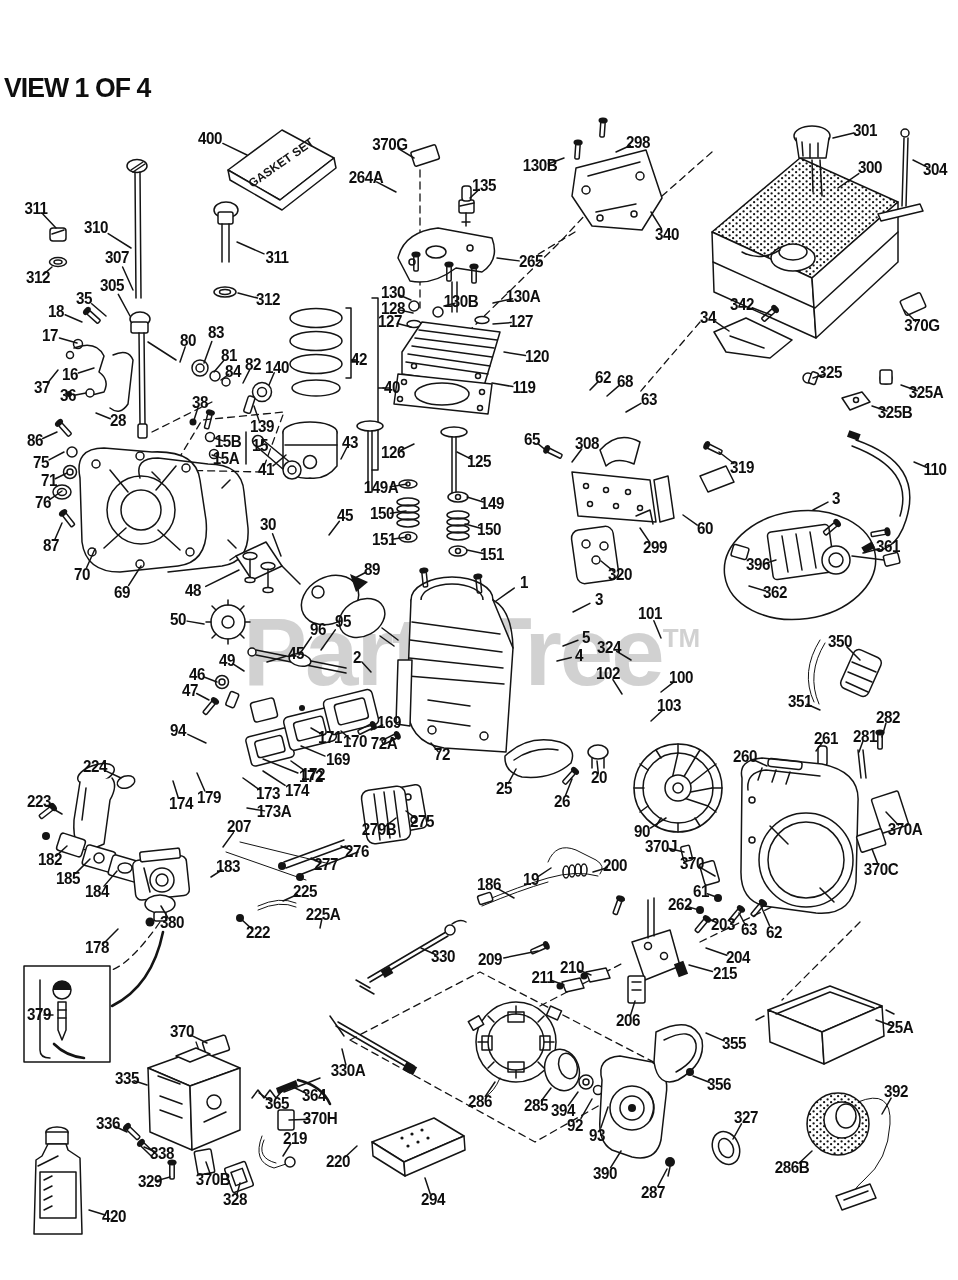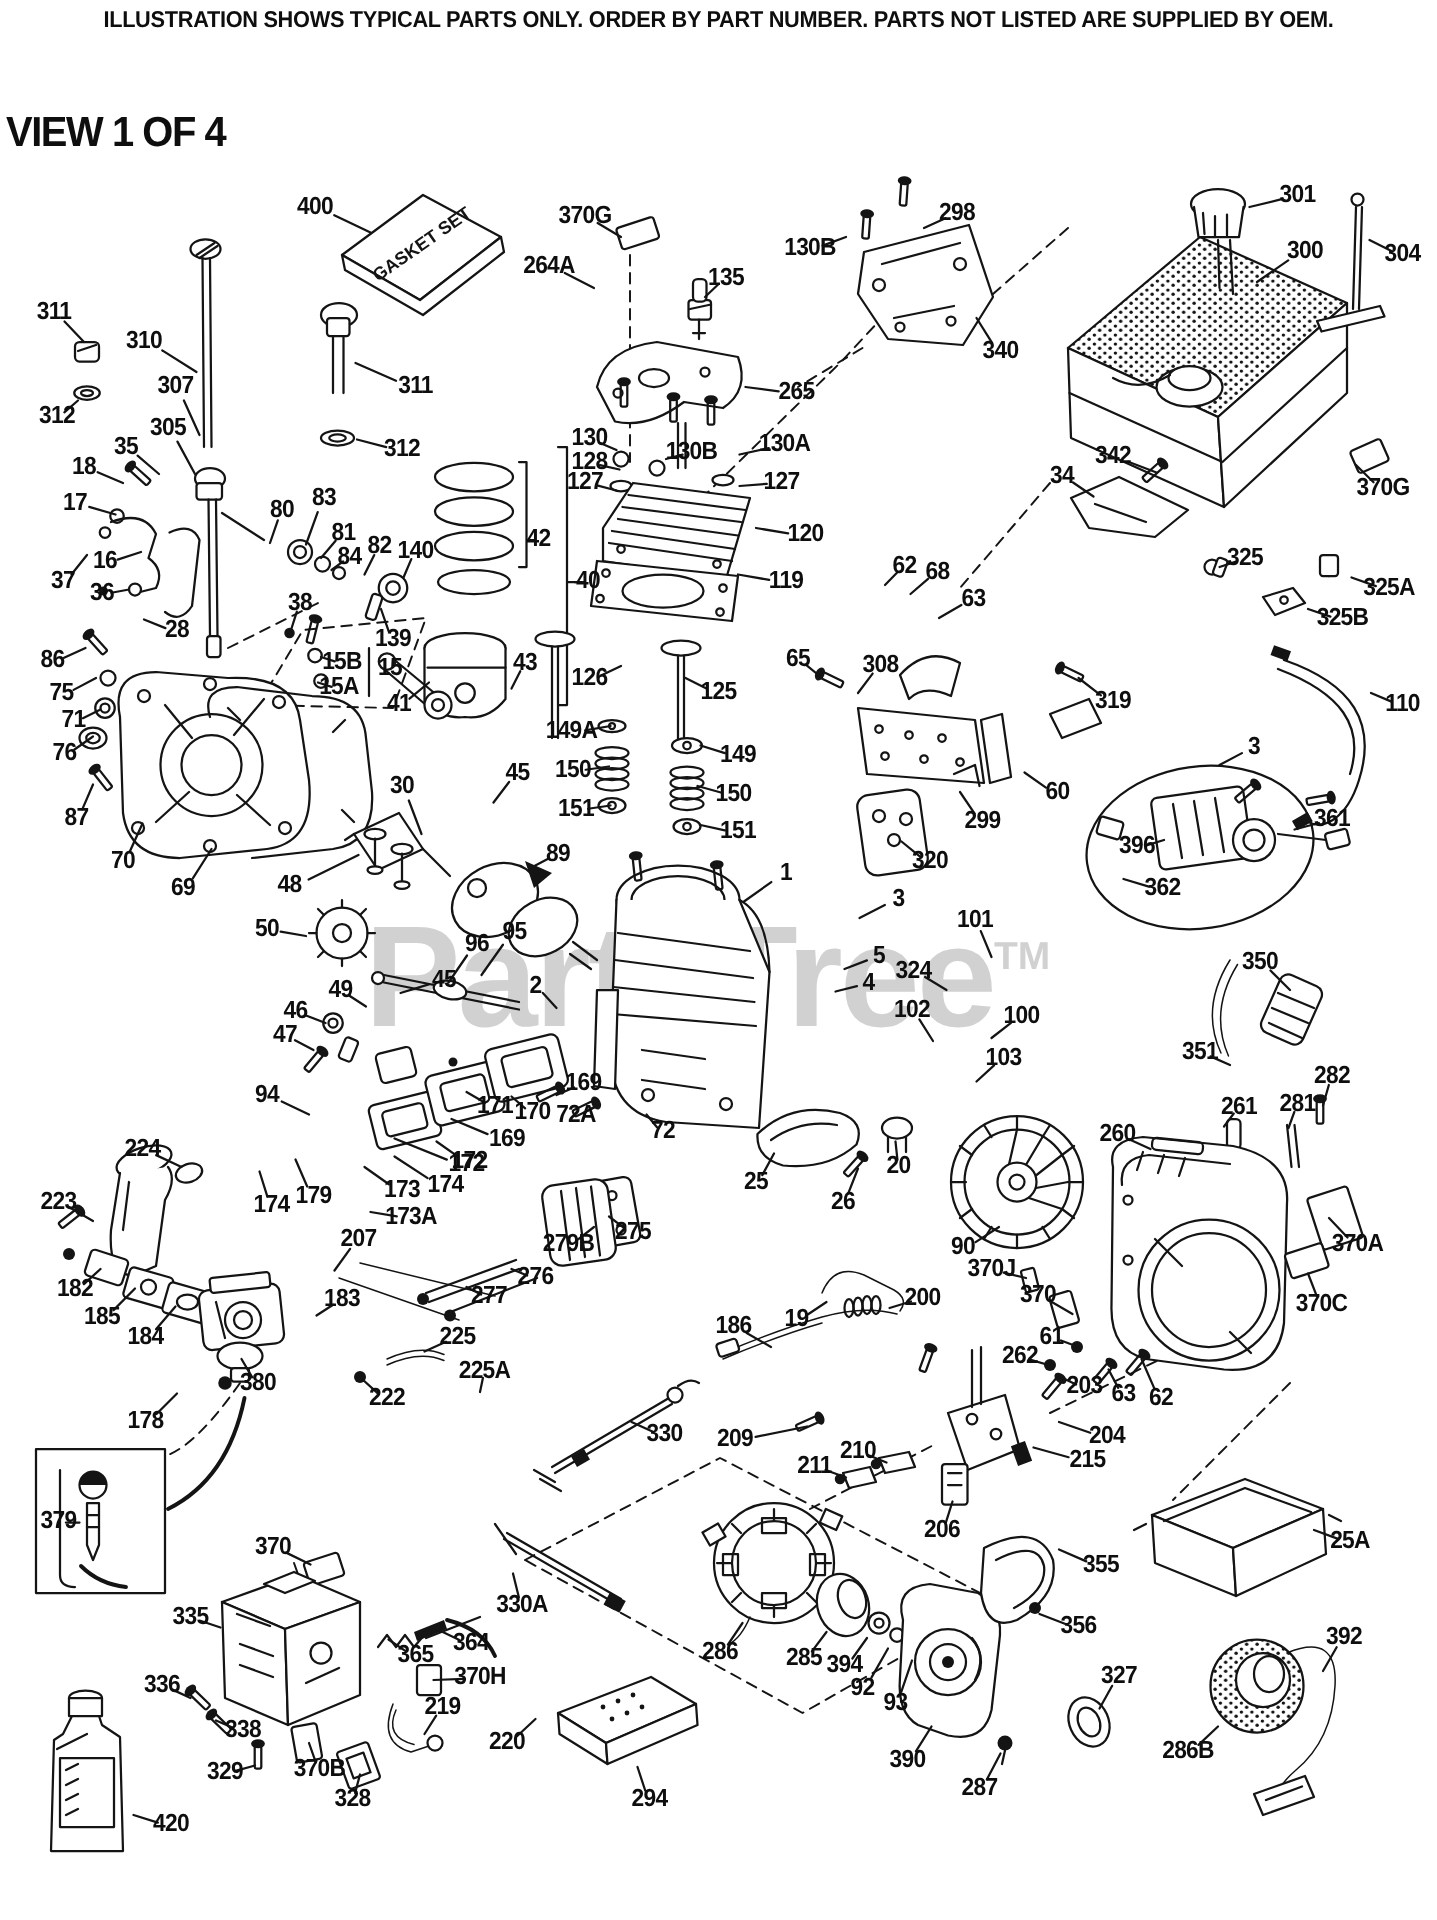--- a/index.html
+++ b/index.html
@@ -23,21 +23,20 @@
   #art text{stroke:none;fill:#141414;}
   #labels{position:absolute;inset:0;z-index:3;}
   .part-label{position:absolute;transform:translate(-50%,-54%) scaleX(.92);
           font-size:16.5px;font-weight:bold;letter-spacing:-0.5px;white-space:nowrap;}
   svg line.leader{stroke:#141414;stroke-width:1.3;}
 </style>
 </head>
 <body>
 
 <div class="page">
-  <div class="notice">ILLUSTRATION SHOWS TYPICAL PARTS ONLY. ORDER BY PART NUMBER. PARTS NOT LISTED ARE SUPPLIED BY OEM.</div>
   <div class="view-title">VIEW 1 OF 4</div>
   <div class="watermark"><span>PartsTree</span><sup class="tm">TM</sup></div>
 
   <svg id="art" viewBox="0 0 958 1280">
     <defs>
       <g id="bolt">
         <rect x="-2.2" y="0" width="4.4" height="15" rx="1.2"></rect>
         <ellipse class="bk" cx="0" cy="-1.5" rx="4.6" ry="3"></ellipse>
       </g>
       <pattern id="stip" width="7" height="6" patternUnits="userSpaceOnUse">

